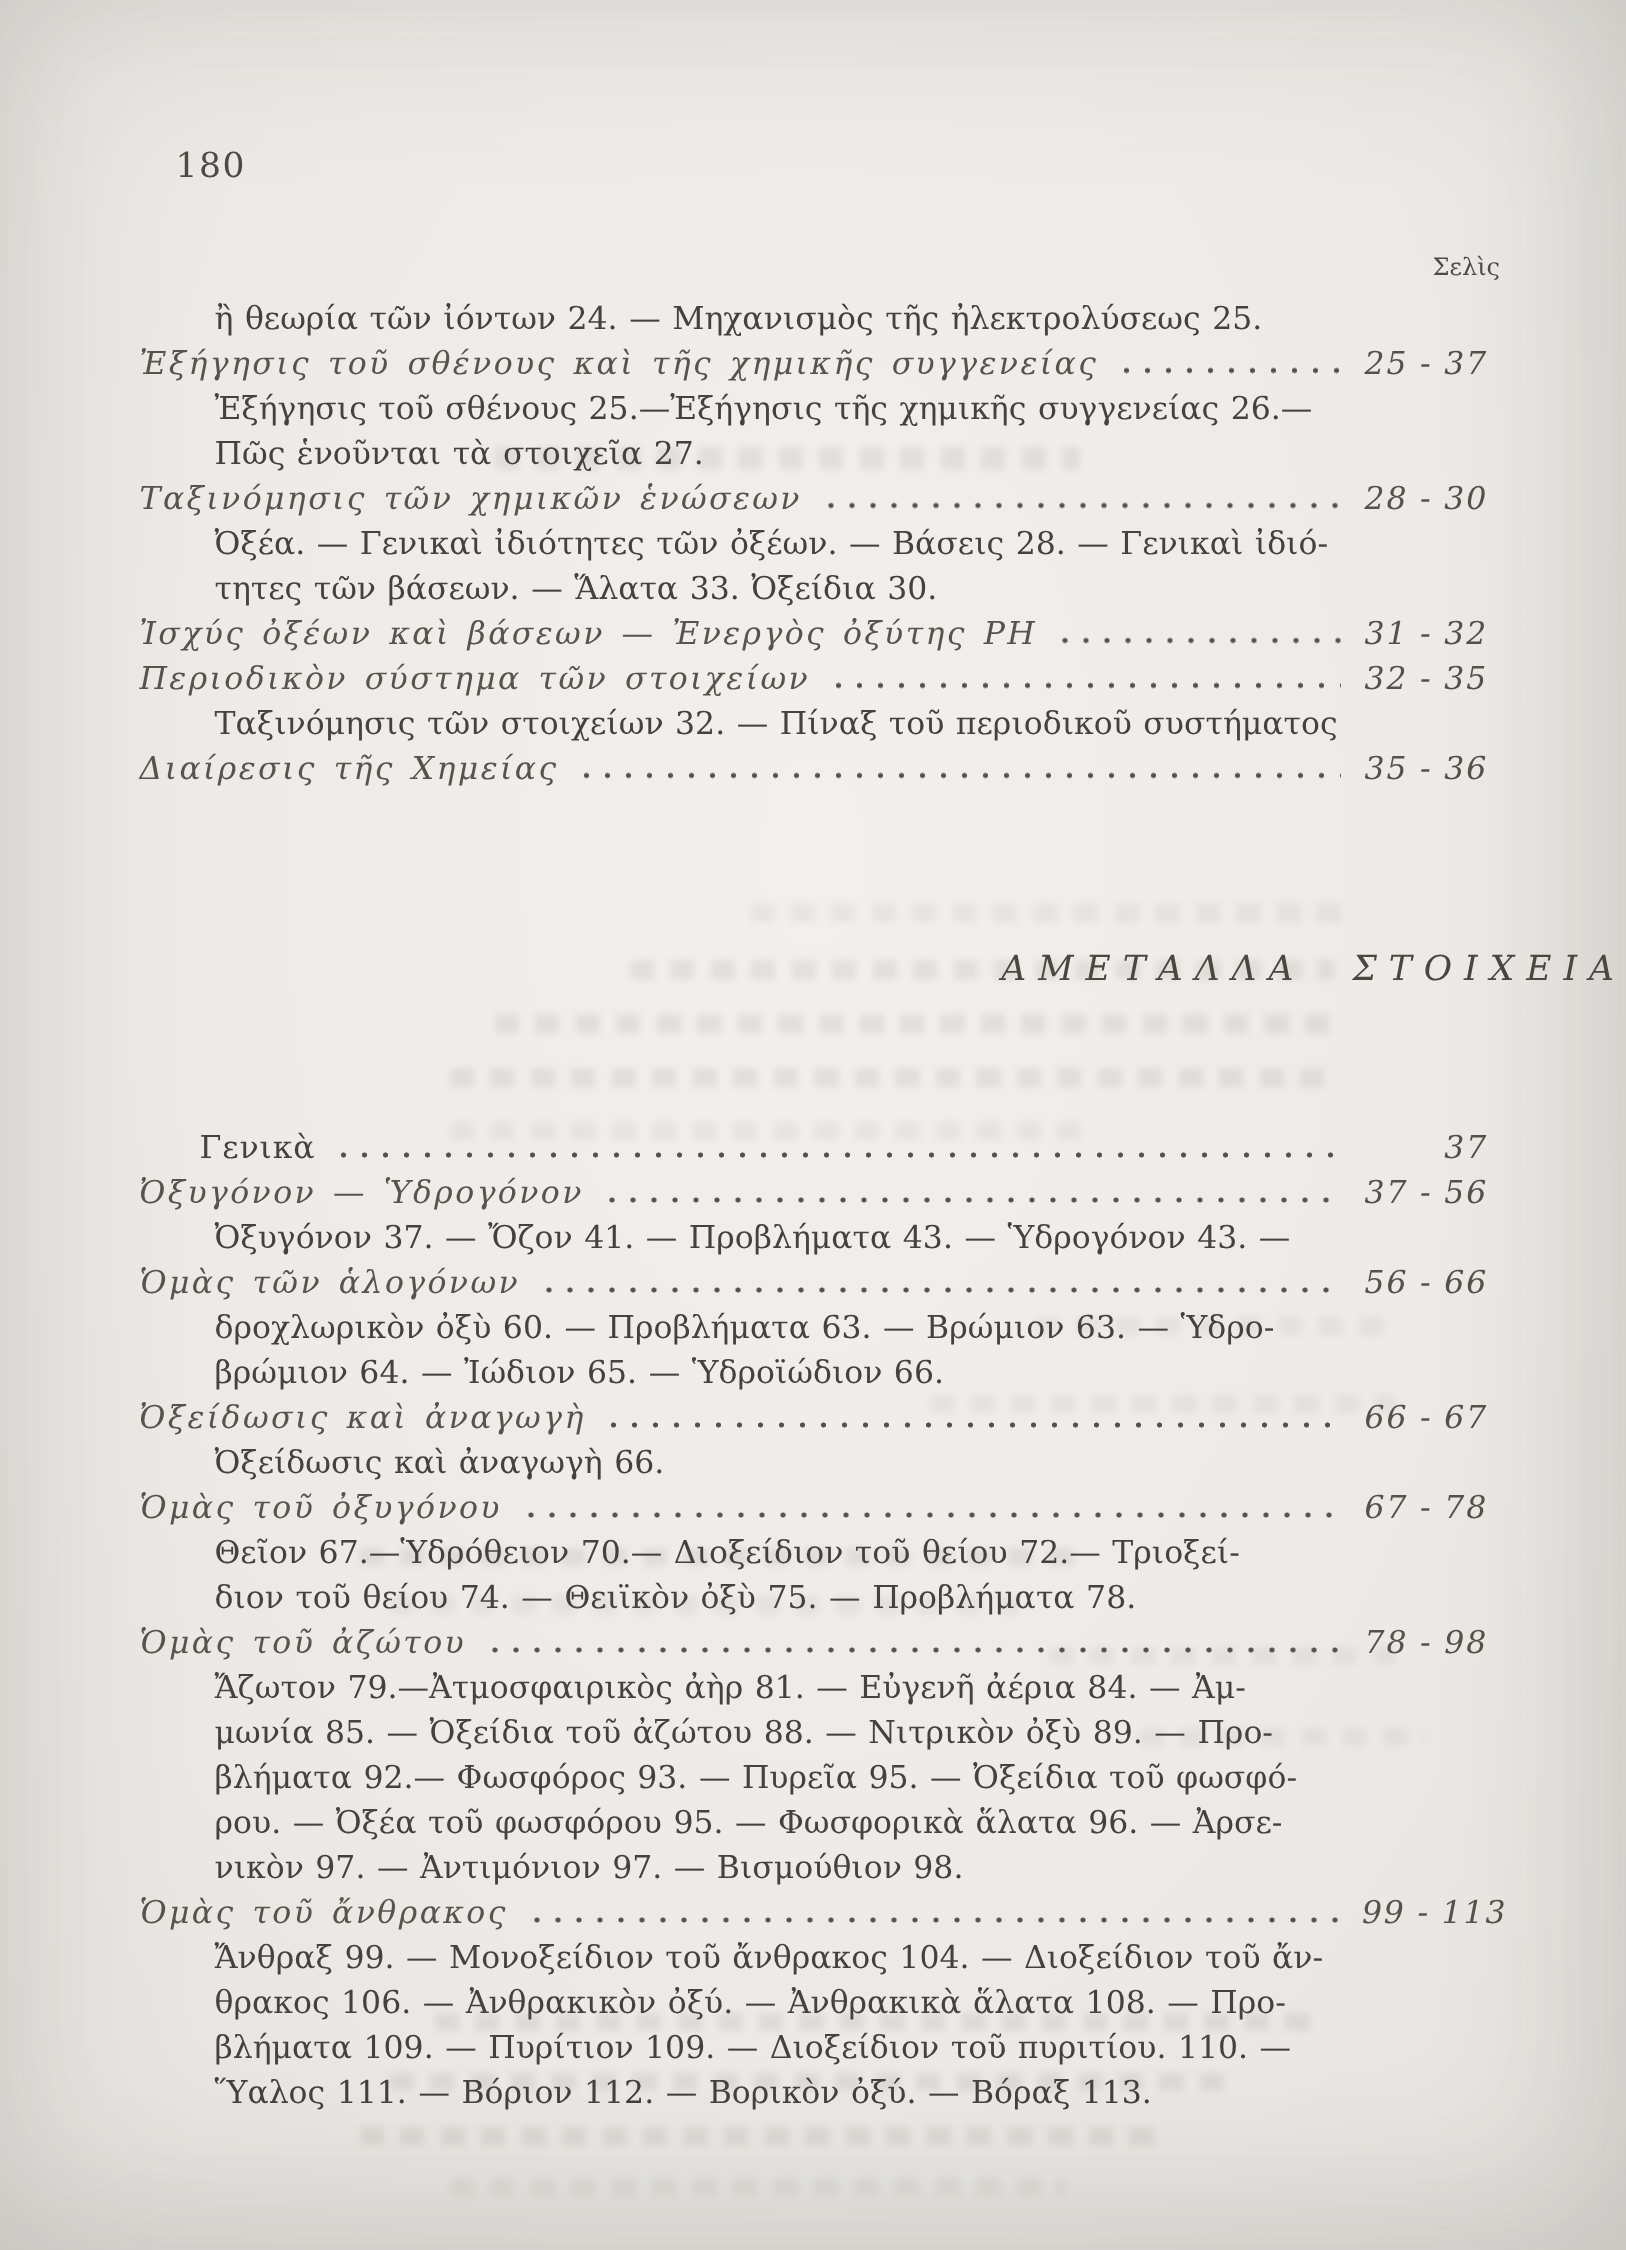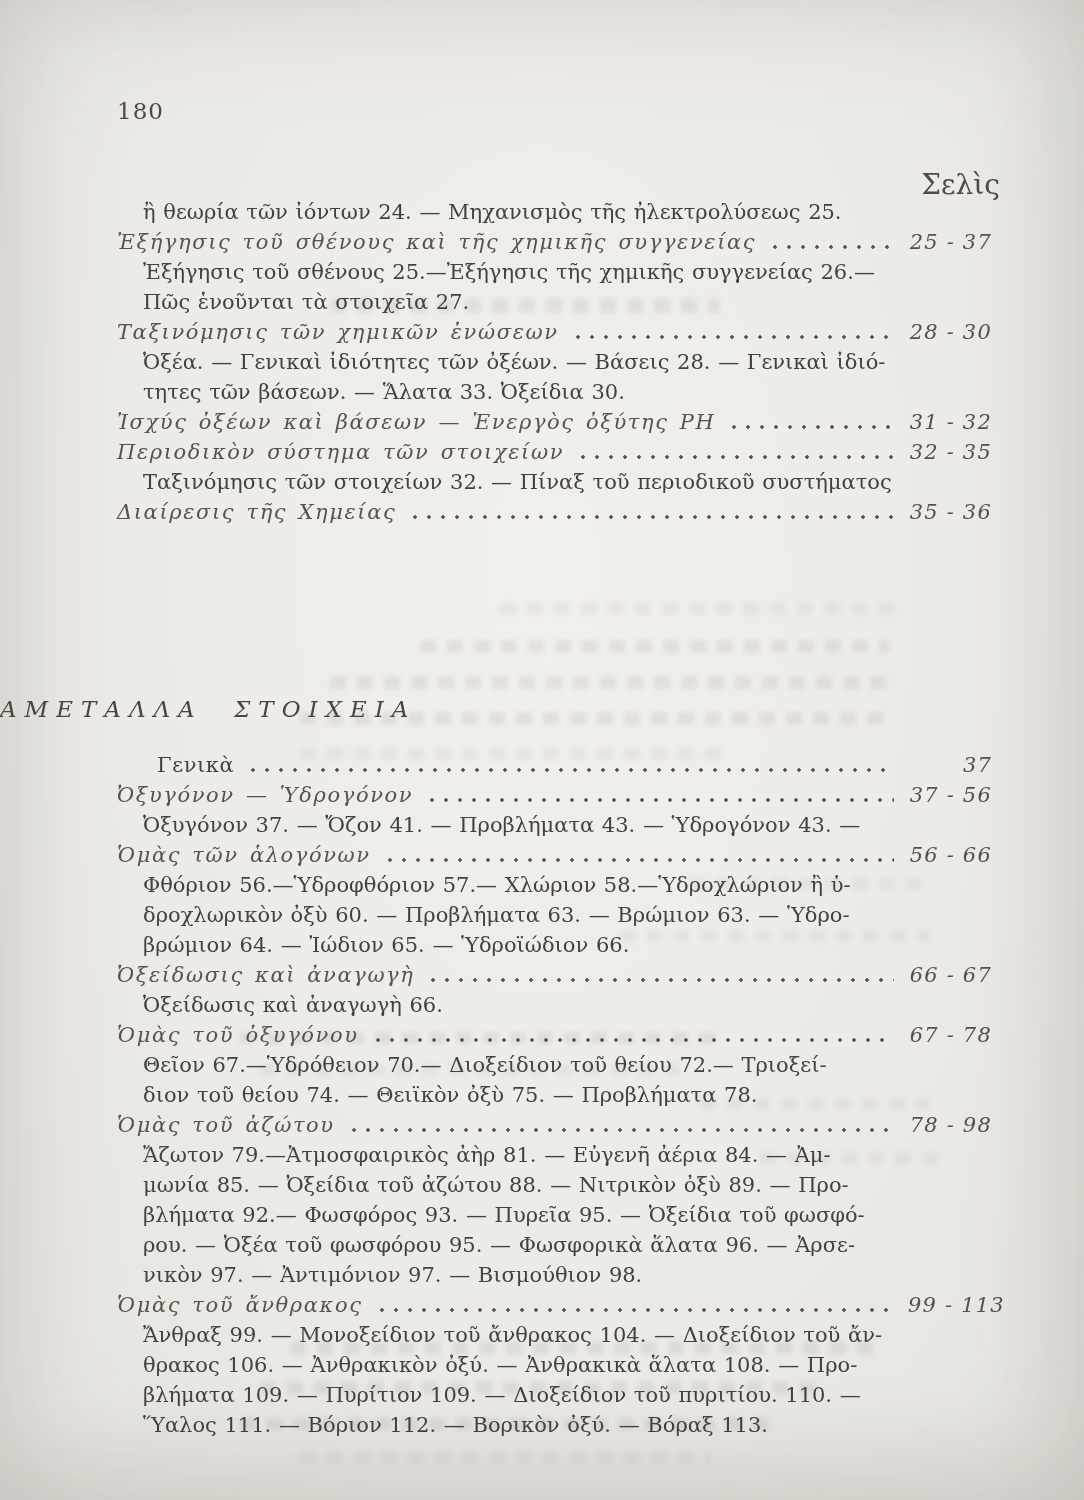--- a/index.html
+++ b/index.html
@@ -4,28 +4,28 @@
 <style>
   html,body{margin:0;padding:0;background:#d8d6d1;}
   .page{
     position:relative;width:1084px;height:1500px;overflow:hidden;
     background:radial-gradient(ellipse at 50% 38%, #f2f0ed 0%, #edebe7 55%, #e5e3de 100%);
     font-family:"DejaVu Serif","Liberation Serif",serif;
   }
   .vignette{position:absolute;inset:0;pointer-events:none;z-index:5;
     box-shadow:inset 0 0 130px rgba(92,88,78,.16), inset -18px -28px 90px rgba(92,88,78,.09);}
   .page-number{position:absolute;left:117px;top:98px;font-size:23px;color:#4f4c45;letter-spacing:1px;z-index:2;}
-  .selis{position:absolute;right:84px;top:168px;font-size:28px;color:#4f4c45;z-index:2;}
+  .selis{position:absolute;right:84px;top:168px;font-size:16px;color:#4f4c45;z-index:2;}
   .toc-a{position:absolute;left:93px;top:197px;width:899px;z-index:2;}
   .toc-b{position:absolute;left:93px;top:750px;width:899px;z-index:2;}
-  .heading{position:absolute;left:0;top:696px;width:100%;text-align:left;z-index:2;
+  .heading{position:absolute;left:0;top:633px;width:100%;text-align:right;z-index:2;
     font-style:italic;font-size:23px;letter-spacing:8px;word-spacing:16px;color:#4a473f;}
   .row{height:30px;line-height:30px;font-size:21px;color:#44423d;white-space:nowrap;}
   .row.entry{display:flex;align-items:stretch;}
-  .row.entry .title{font-style:italic;color:#58544b;letter-spacing:1.6px;word-spacing:3px;margin-left:24px;}
+  .row.entry .title{font-style:italic;color:#58544b;letter-spacing:1.6px;word-spacing:3px;}
   .row.entry.plain .title{font-style:normal;color:#44423d;letter-spacing:.6px;padding-left:40px;}
   .row .dots{flex:1;margin:0 14px 0 12px;
     background-image:radial-gradient(circle,#55524b 1.5px,transparent 1.9px);
     background-size:14px 4px;background-repeat:repeat-x;
     background-position:0 calc(100% - 8px);}
   .row .pages{width:84px;text-align:right;font-style:italic;color:#56524a;letter-spacing:1.2px;}
   .row.sub{padding-left:50px;word-spacing:1px;}
   .ghost{position:absolute;z-index:1;border-radius:3px;opacity:.12;filter:blur(2.4px);
     background:repeating-linear-gradient(90deg, rgba(104,100,90,.9) 0 16px, rgba(104,100,90,0) 16px 27px);}
   .ghost.light{opacity:.08;}
@@ -103,21 +103,20 @@
         <span class="title">Ὀξυγόνον — Ὑδρογόνον</span>
         <span class="dots"></span>
         <span class="pages">37 - 56</span>
       </div>
       <div class="row sub"><span>Ὀξυγόνον 37. — Ὄζον 41. — Προβλήματα 43. — Ὑδρογόνον 43. —</span></div>
       <div class="row entry">
         <span class="title">Ὁμὰς τῶν ἁλογόνων</span>
         <span class="dots"></span>
         <span class="pages">56 - 66</span>
       </div>
-      <div class="row sub"><span>Φθόριον 56.—Ὑδροφθόριον 57.— Χλώριον 58.—Ὑδροχλώριον ἢ ὑ-</span></div>
       <div class="row sub"><span>δροχλωρικὸν ὀξὺ 60. — Προβλήματα 63. — Βρώμιον 63. — Ὑδρο-</span></div>
       <div class="row sub"><span>βρώμιον 64. — Ἰώδιον 65. — Ὑδροϊώδιον 66.</span></div>
       <div class="row entry">
         <span class="title">Ὀξείδωσις καὶ ἀναγωγὴ</span>
         <span class="dots"></span>
         <span class="pages">66 - 67</span>
       </div>
       <div class="row sub"><span>Ὀξείδωσις καὶ ἀναγωγὴ 66.</span></div>
       <div class="row entry">
         <span class="title">Ὁμὰς τοῦ ὀξυγόνου</span>

